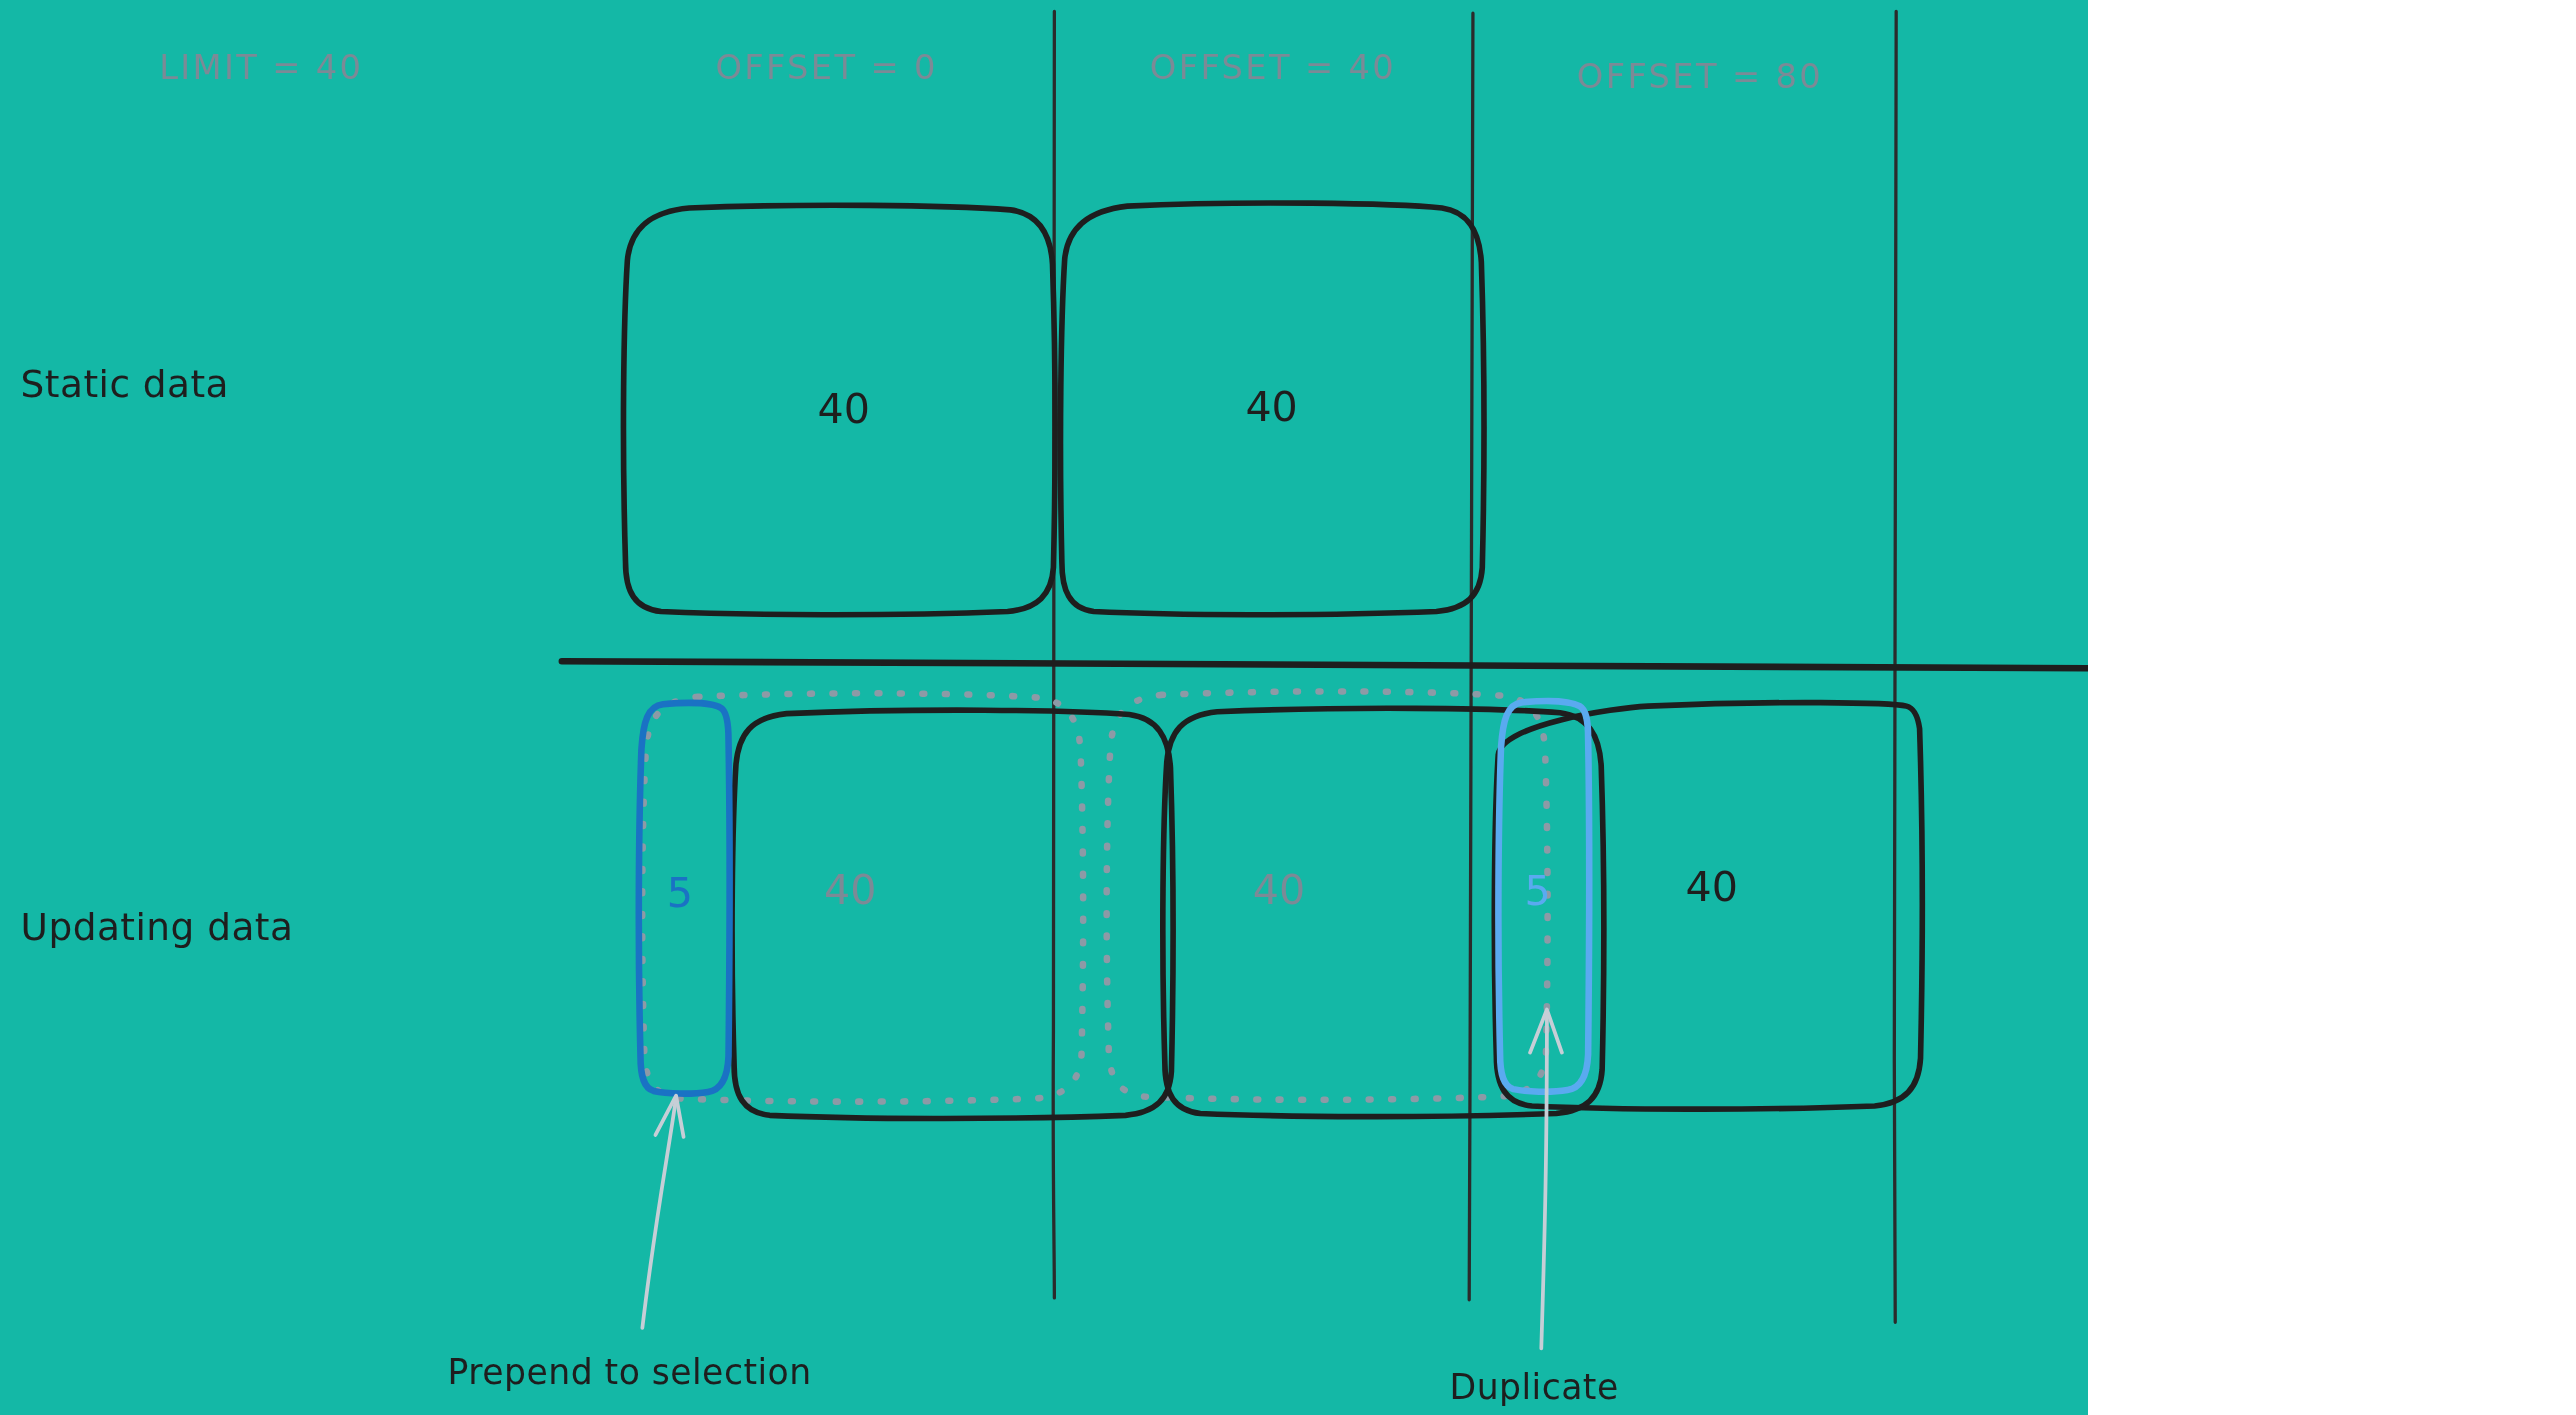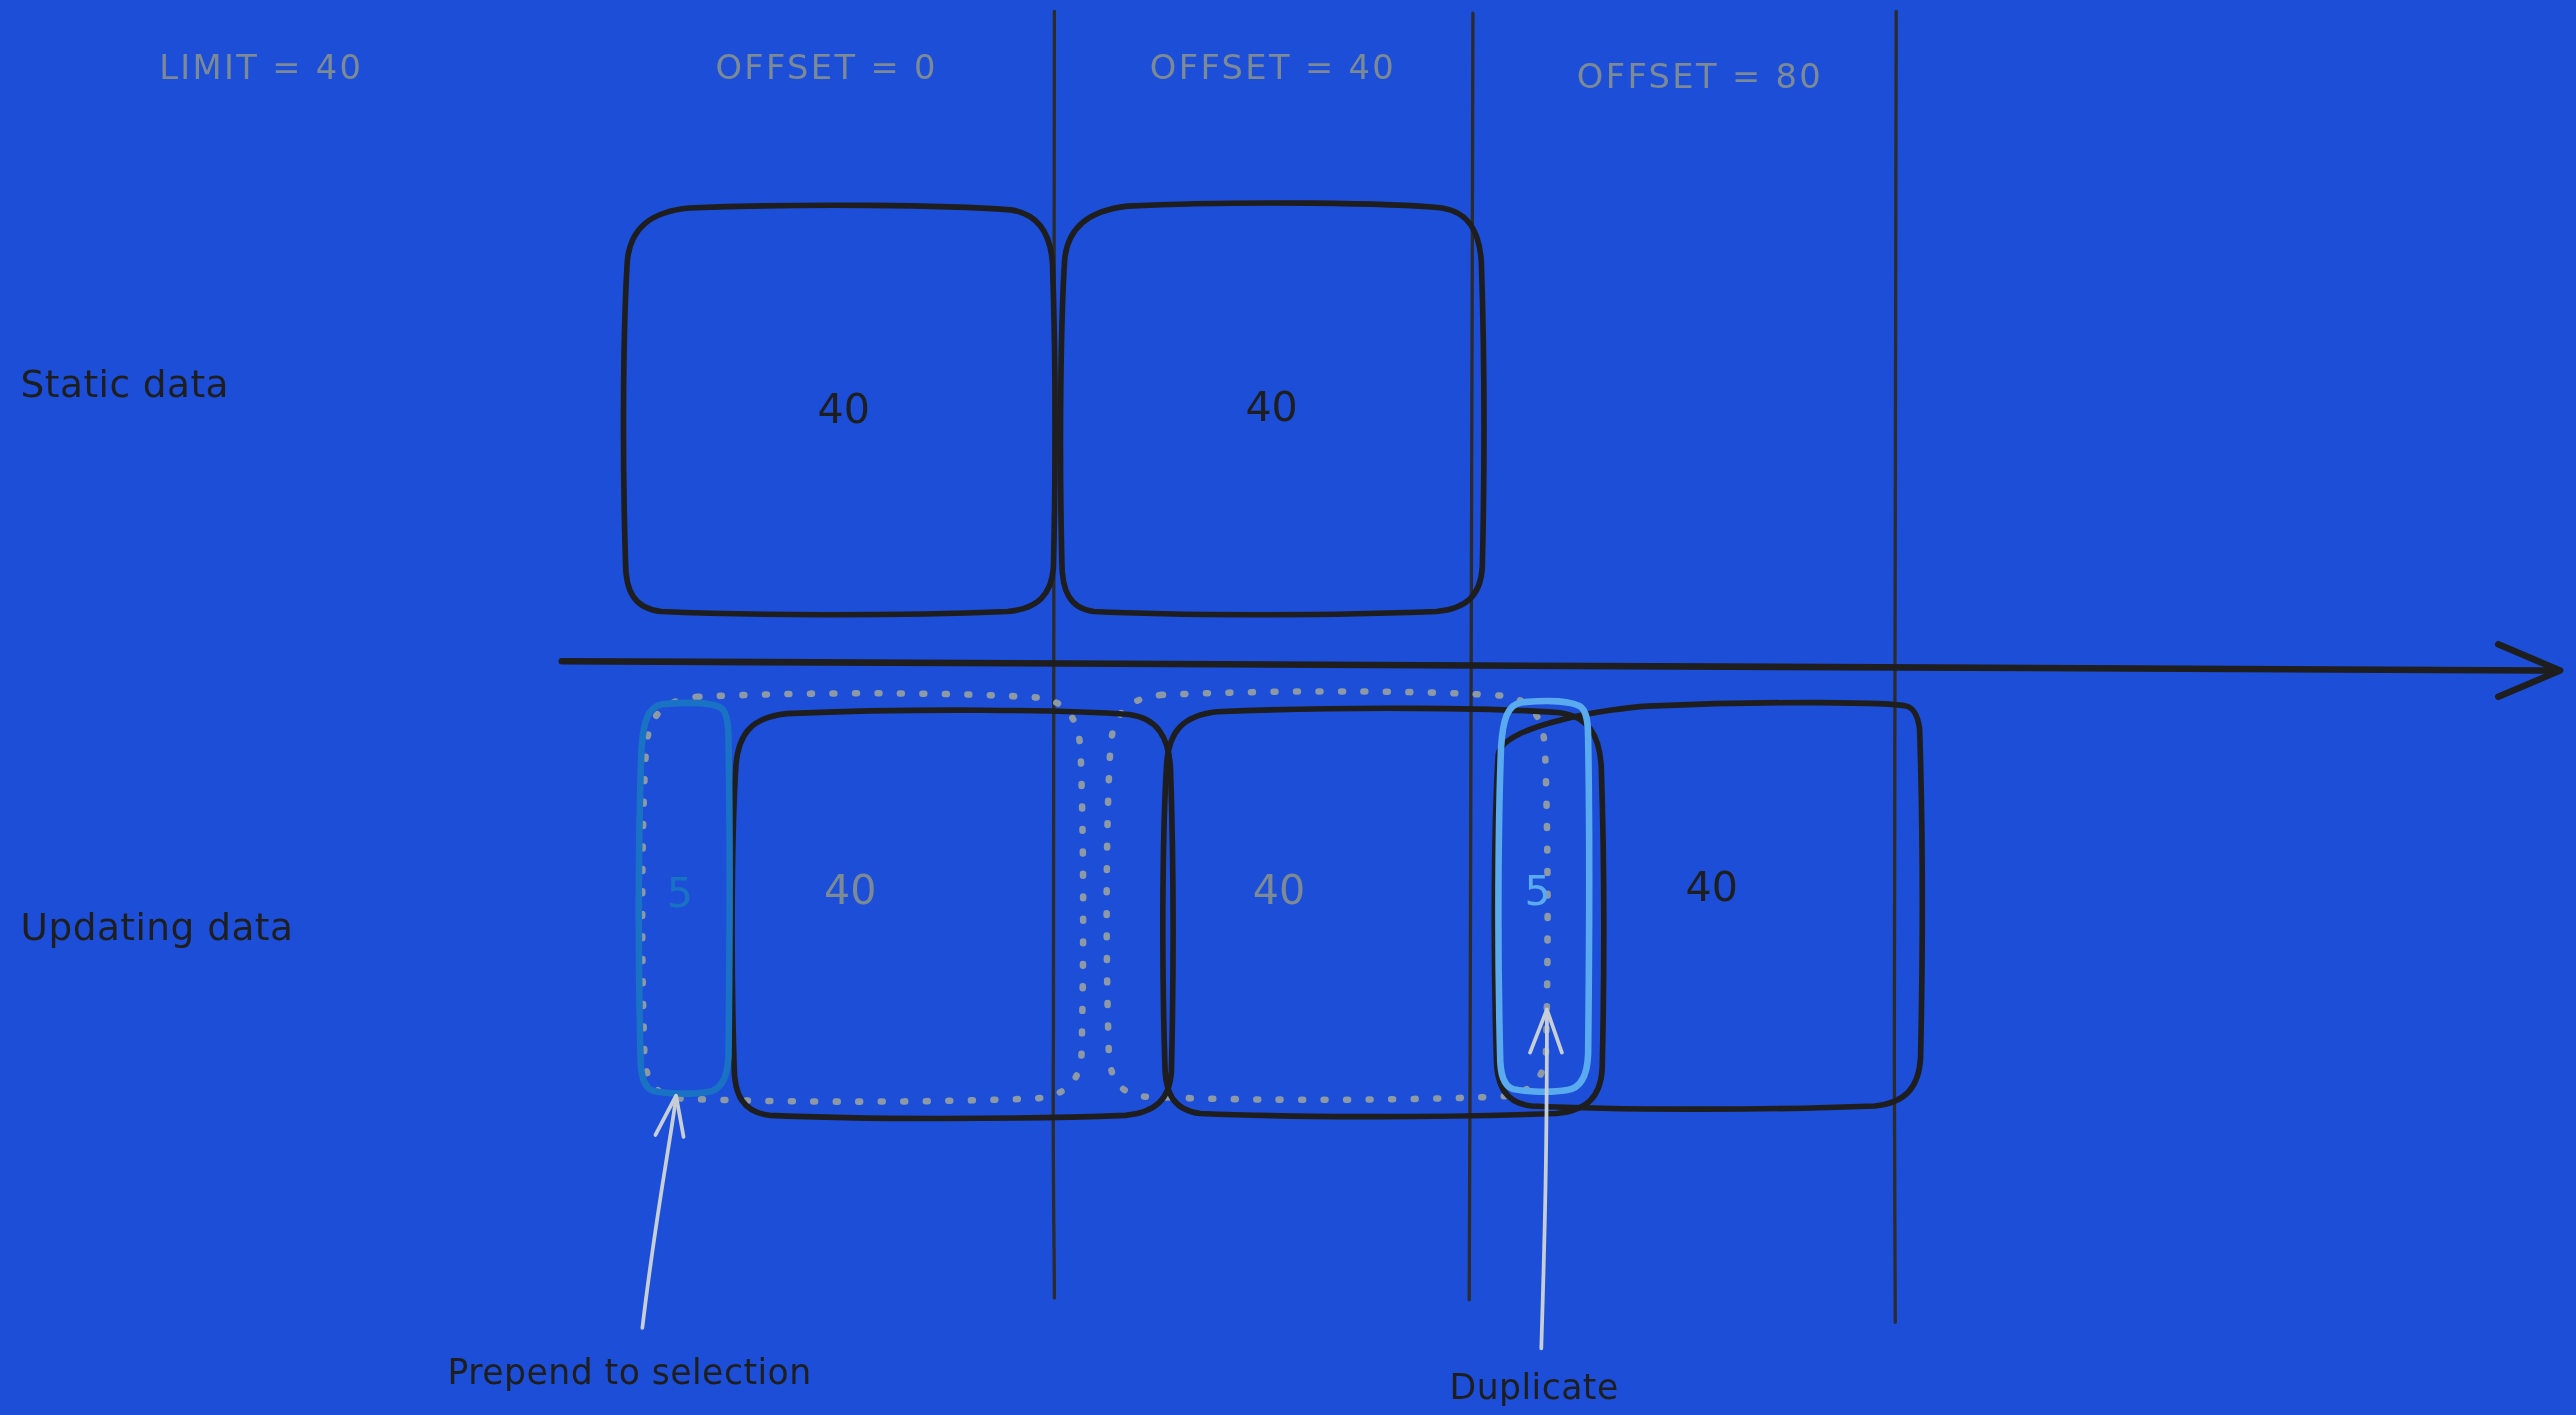--- a/index.html
+++ b/index.html
@@ -5,23 +5,23 @@
   html, body {
     margin: 0;
     padding: 0;
     background: #ffffff;
   }
   body {
     font-family: "DejaVu Sans", sans-serif;
   }
   #canvas {
     position: relative;
-    width: 2576px;
+    width: 2088px;
     height: 1416px;
-    background: #1d4ed8;
+    background: #14b8a6;
     overflow: hidden;
   }
   #canvas svg.layer {
     position: absolute;
     left: 0;
     top: 0;
     width: 2576px;
     height: 1416px;
   }
   .hand-dark {

